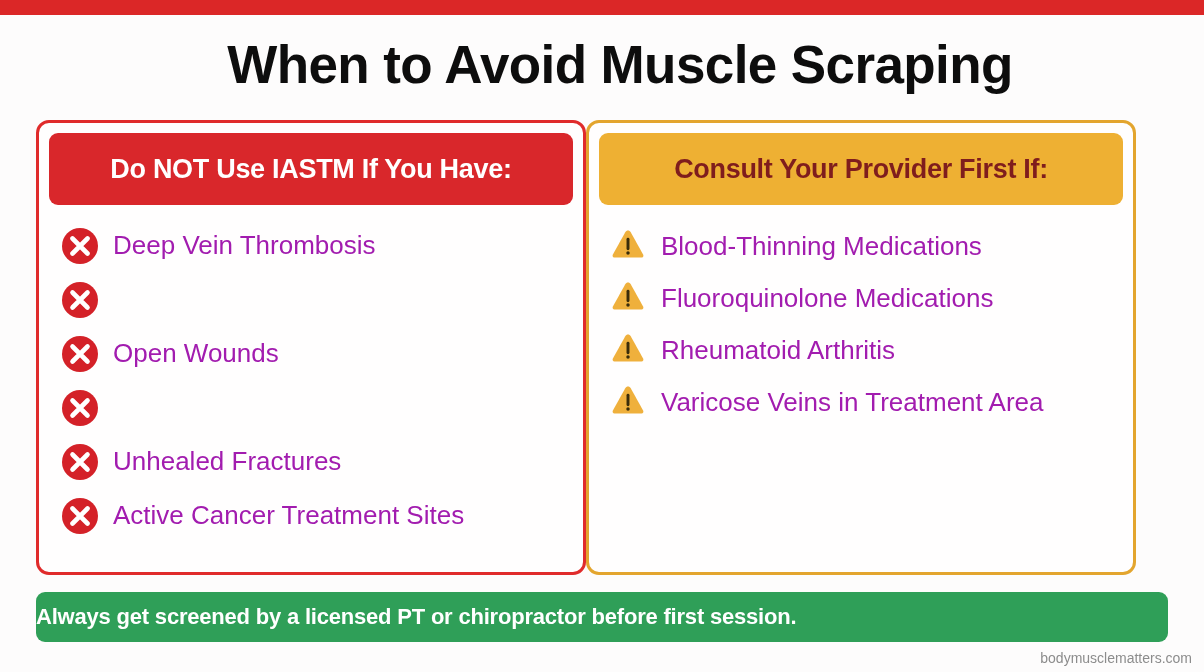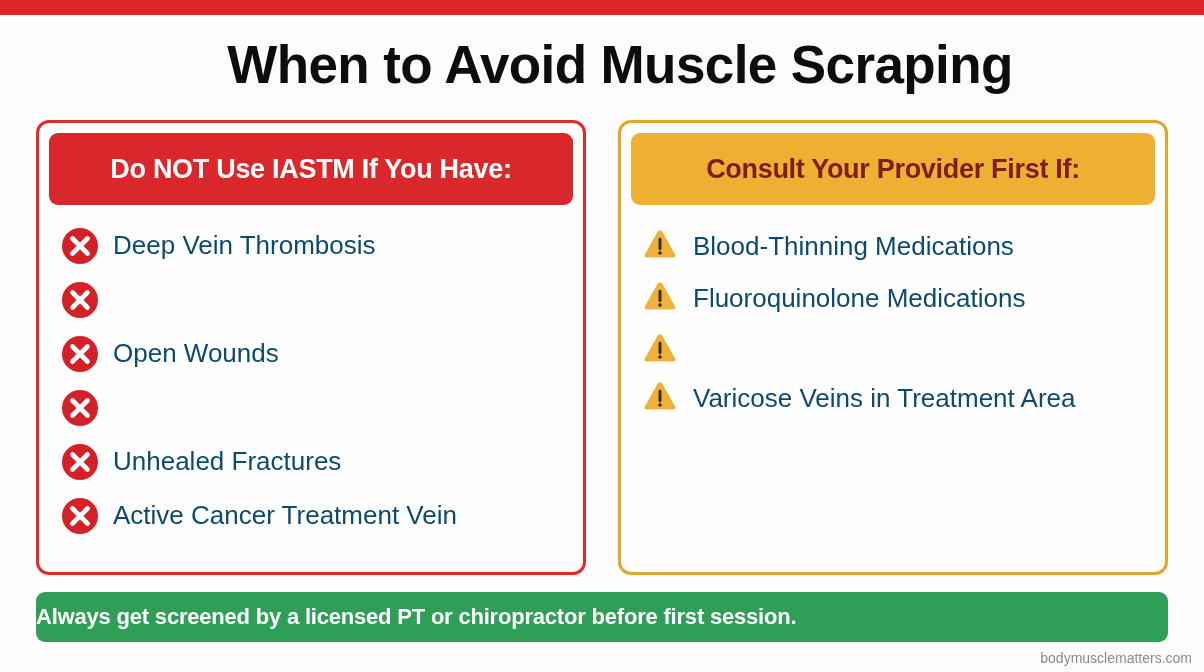--- a/index.html
+++ b/index.html
@@ -40,21 +40,21 @@
   }
 
   
   #panels {
     position: absolute;
     top: 120px;
     left: 36px;
     width: 1132px;
     height: 455px;
     display: flex;
-    justify-content: space-between;
+    justify-content: flex-start;
   }
 
   .panel {
     width: 550px;
     height: 455px;
     background: #fffefe;
     border-radius: 13px;
     padding: 10px;
     display: flex;
     flex-direction: column;
@@ -93,21 +93,21 @@
     flex: none;
     width: 38px;
     height: 38px;
     margin-right: 14px;
     display: block;
   }
   .panel.caution .item-icon { width: 34px; height: 34px; margin-right: 16px; }
 
   .item-label {
     font-size: 26px;
-    color: #0c4a6e;
+    color: #a21caf;
     line-height: 1.38;
     padding-top: 1px;
   }
   .panel.caution .item-label { font-size: 26px; padding-top: 2px; }
 
   
   #footer-banner {
     position: absolute;
     left: 36px;
     top: 592px;
@@ -182,21 +182,21 @@
           <path d="M11.5 11.5 L26.5 26.5 M26.5 11.5 L11.5 26.5" stroke="#ffffff" stroke-width="4.6" stroke-linecap="round"></path>
         </svg>
         <span class="item-label">Unhealed Fractures</span>
       </li>
 
       <li class="list-item">
         <svg class="item-icon" viewBox="0 0 38 38">
           <circle cx="19" cy="19" r="18" fill="#d42128"></circle>
           <path d="M11.5 11.5 L26.5 26.5 M26.5 11.5 L11.5 26.5" stroke="#ffffff" stroke-width="4.6" stroke-linecap="round"></path>
         </svg>
-        <span class="item-label">Active Cancer Treatment Vein</span>
+        <span class="item-label">Active Cancer Treatment Sites</span>
       </li>
 
     </ul>
   </section>
 
   <section class="panel caution">
     <div class="panel-header">Consult Your Provider First If:</div>
     <ul class="panel-list">
 
       <li class="list-item">
@@ -216,20 +216,21 @@
         </svg>
         <span class="item-label">Fluoroquinolone Medications</span>
       </li>
 
       <li class="list-item">
         <svg class="item-icon" viewBox="0 0 36 34">
           <path d="M18 2.6 C19.3 2.6 20.2 3.3 20.9 4.5 L34 28.2 C34.8 29.7 34 31.4 32.3 31.4 L3.7 31.4 C2 31.4 1.2 29.7 2 28.2 L15.1 4.5 C15.8 3.3 16.7 2.6 18 2.6 Z" fill="#efb03c"></path>
           <path d="M18 12 L18 22" stroke="#3a2c0a" stroke-width="3.1" stroke-linecap="round"></path>
           <circle cx="18" cy="26.6" r="1.85" fill="#3a2c0a"></circle>
         </svg>
+        <span class="item-label">Rheumatoid Arthritis</span>
       </li>
 
       <li class="list-item">
         <svg class="item-icon" viewBox="0 0 36 34">
           <path d="M18 2.6 C19.3 2.6 20.2 3.3 20.9 4.5 L34 28.2 C34.8 29.7 34 31.4 32.3 31.4 L3.7 31.4 C2 31.4 1.2 29.7 2 28.2 L15.1 4.5 C15.8 3.3 16.7 2.6 18 2.6 Z" fill="#efb03c"></path>
           <path d="M18 12 L18 22" stroke="#3a2c0a" stroke-width="3.1" stroke-linecap="round"></path>
           <circle cx="18" cy="26.6" r="1.85" fill="#3a2c0a"></circle>
         </svg>
         <span class="item-label">Varicose Veins in Treatment Area</span>
       </li>

